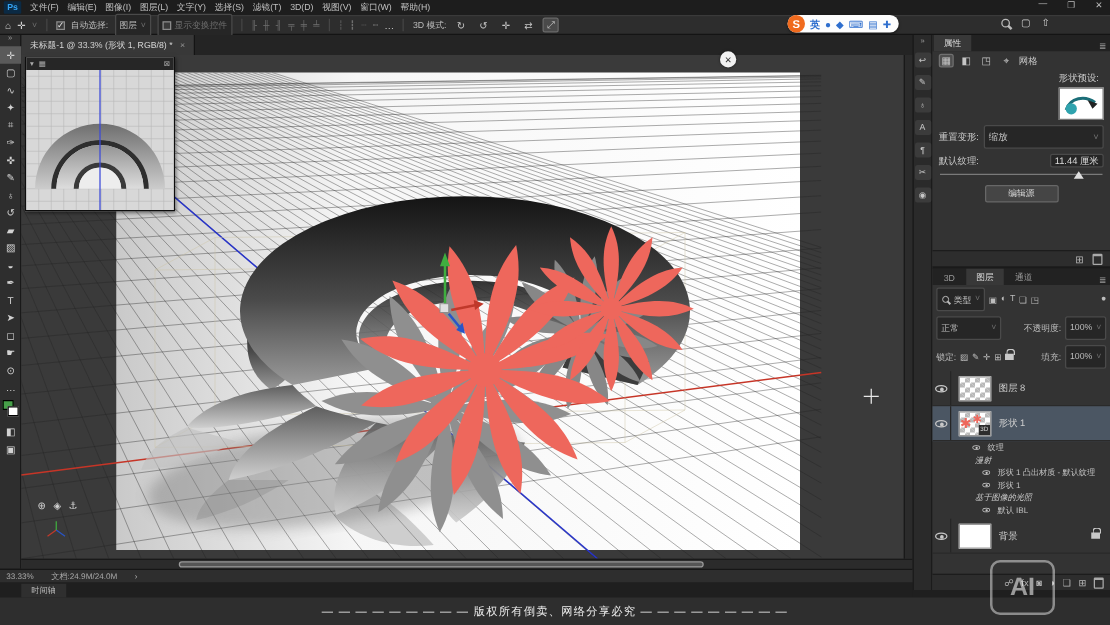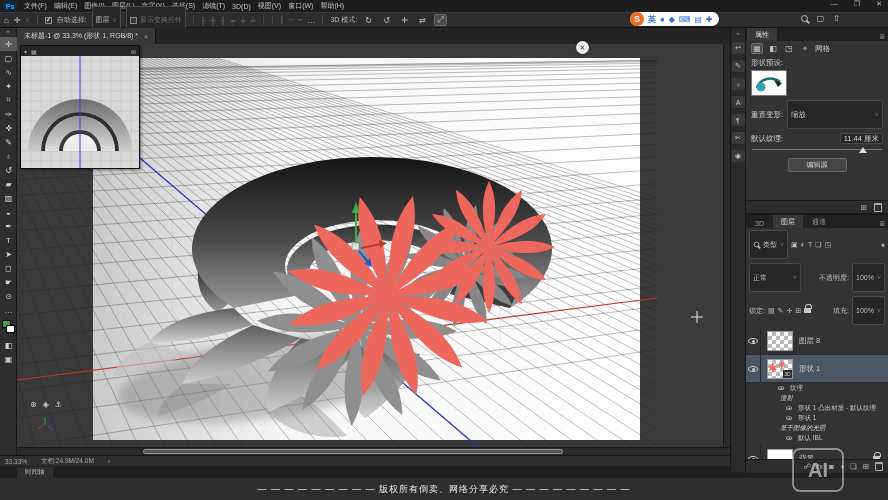--- a/index.html
+++ b/index.html
@@ -13,21 +13,21 @@
             display:flex; align-items:center; justify-content:center; border-radius:1px; }
   .mi { cursor:default; }
   .winctl { position:absolute; right:6px; top:0; display:flex; gap:16px; font-size:7px; color:#bbb; }
   
   .optionsbar { position:absolute; left:0; top:12px; width:888px; height:16px; background:#2d2d2d;
                 border-top:1px solid #3a3a3a; border-bottom:1px solid #141414; display:flex;
                 align-items:center; gap:5px; padding-left:4px; font-size:7px; color:#bdbdbd; }
   .ob-ic { font-size:8px; color:#cfcfcf; }
   .sep { width:1px; height:10px; background:#454545; margin:0 2px; }
   .dim { color:#6f6f6f; }
-  .obdrop { background:#262626; border:1px solid #4a4a4a; border-radius:2px; padding:0 3px; height:29px;
+  .obdrop { background:#262626; border:1px solid #4a4a4a; border-radius:2px; padding:0 3px; height:19px;
             display:flex; align-items:center; gap:3px; }
   .cb { width:7px; height:7px; border:1px solid #8a8a8a; background:#3a3a3a; display:inline-block; position:relative; }
   .cb.on::after { content:"✓"; position:absolute; left:0; top:-2px; font-size:7px; color:#e8e8e8; }
   .mode-ic { width:13px; height:12px; display:flex; align-items:center; justify-content:center; font-size:8px; color:#c5c5c5; }
   .mode-ic.active { background:#4a4a4a; border:1px solid #6a6a6a; border-radius:2px; }
   .ime { position:absolute; left:630px; top:12px; height:14px; background:#fdfdfd; border-radius:7px;
          display:flex; align-items:center; gap:4px; padding:0 6px 0 0; box-shadow:0 1px 2px rgba(0,0,0,.5); }
   .ime-s { width:14px; height:14px; border-radius:7px; background:#f06a1d; color:#fff; font-weight:bold;
            font-size:9px; display:flex; align-items:center; justify-content:center; }
   .ime-i { color:#2f6fce; font-size:8px; font-weight:bold; }
@@ -568,21 +568,21 @@
         <div class="ptab active">属性</div>
         <span class="pmenu">≣</span>
       </div>
       <div class="prow">
         <span class="hdr-ic active">▦</span>
         <span class="hdr-ic">◧</span>
         <span class="hdr-ic">◳</span>
         <span class="hdr-ic">⌖</span>
         <span>网格</span>
       </div>
-      <div class="prow" style="align-items:flex-end;">
+      <div class="prow" style="align-items:flex-end;flex-direction:column;">
         <div>
           <div>形状预设:</div>
           <div class="presetthumb" style="margin-top:2px;">
             <svg width="34" height="24">
                 <path d="M5,17 C8,7 20,5 28,11" stroke="#1b6e78" stroke-width="2.5" fill="none"></path>
             <circle cx="9" cy="16" r="4.5" fill="#2fa3ae"></circle>
                 <path d="M22,9 L30,12 L26,16 Z" fill="#222"></path>
               </svg>
           </div>
         </div>

